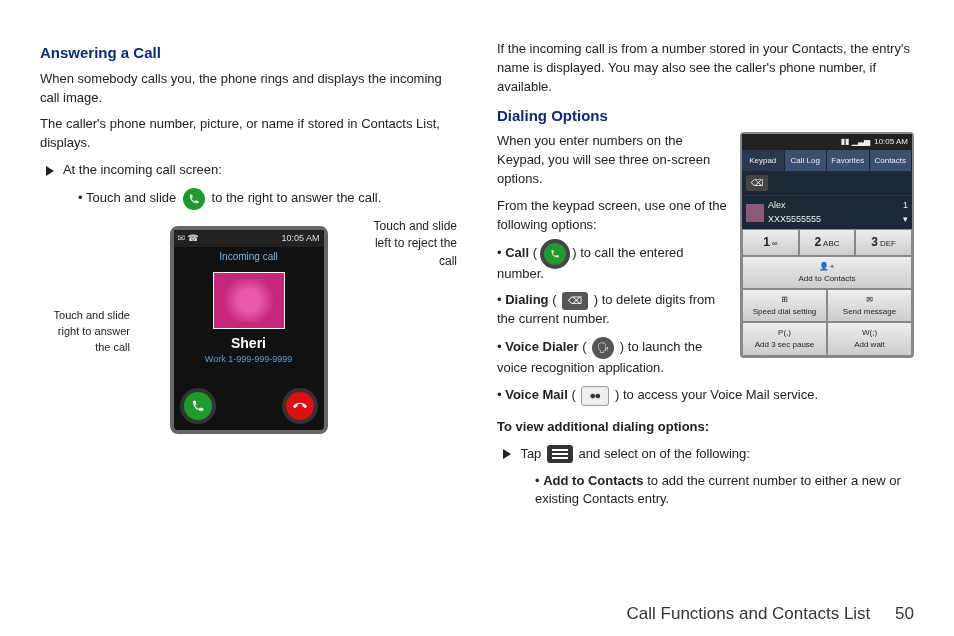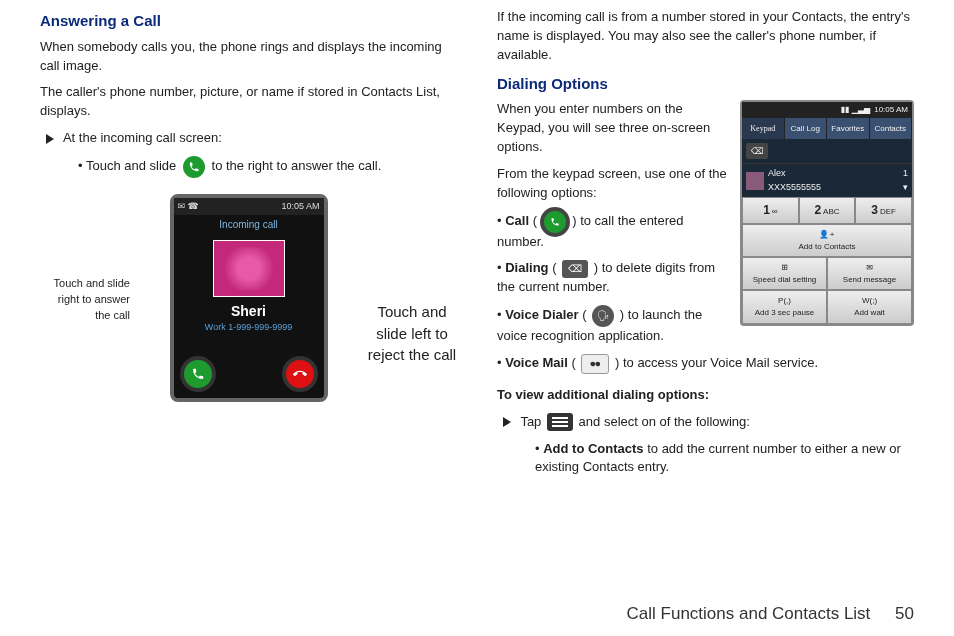--- a/index.html
+++ b/index.html
@@ -7,21 +7,21 @@
     font-family: Arial, Helvetica, sans-serif;
     background: #fff;
     color: #222;
     width: 954px;
     height: 636px;
     overflow: hidden;
     position: relative;
   }
   .page {
     display: flex;
-    padding: 4px 40px 10px 40px;
+    padding: 36px 40px 10px 40px;
     gap: 40px;
   }
   .col {
     width: 420px;
     font-size: 13px;
     line-height: 1.45;
   }
   h3.section {
     color: #0b2a7a;
     font-size: 15px;
@@ -65,31 +65,31 @@
   .phone1 .img::after{content:"";position:absolute;inset:6px;background:radial-gradient(circle,#e85aa8 30%,#c3287a 70%);}
   .phone1 .name { font-size:14px; color:#fff; font-weight:bold;}
   .phone1 .num { color:#5ca0d9; font-size:9px; margin-bottom:20px;}
   .phone1 .btns { display:flex; justify-content:space-between; padding:6px 10px 10px;}
   .phone1 .cbtn { width:28px;height:28px;border-radius:50%;display:flex;align-items:center;justify-content:center;font-size:14px;}
   .phone1 .cbtn.g{background:#1e9b2e;box-shadow:0 0 0 4px #333;}
   .phone1 .cbtn.r{background:#d11;box-shadow:0 0 0 4px #333;}
 
   .callouts { display:flex; align-items:flex-start; gap:6px; }
   .callout-l { width:90px; text-align:right; font-size:11px; margin-top:90px;}
-  .callout-r { width:90px; text-align:center; font-size:15px; margin-top:115px;}
+  .callout-r { width:90px; text-align:right; font-size:12px; }
 
   
   .phone2 {
     width:170px; background:#111; border:2px solid #888; border-radius:4px;
     color:#eee; font-size:9px; float:right; margin-left:10px; margin-bottom:4px;
   }
   .phone2 .status { display:flex; justify-content:flex-end; gap:4px; padding:2px 4px; background:#222; font-size:8px;}
   .phone2 .tabs { display:flex; background:#3a5070;}
   .phone2 .tab { flex:1; text-align:center; padding:5px 0; font-size:8px; border-right:1px solid #222;}
-  .phone2 .tab.active{background:#2a3850;font-family:Liberation Serif, serif;}
+  .phone2 .tab.active{background:#2a3850;}
   .phone2 .numrow{display:flex;align-items:center;background:#1a2838;padding:4px;}
   .phone2 .numrow .n{flex:1;text-align:center;font-size:18px;color:#fff;}
   .phone2 .numrow .del{width:22px;height:16px;background:#444;border-radius:2px;display:flex;align-items:center;justify-content:center;font-size:9px;}
   .phone2 .contact{display:flex;align-items:center;background:#1a2838;padding:3px 4px;gap:4px;border-top:1px solid #333;}
   .phone2 .contact .av{width:18px;height:18px;background:#8a5a7a;}
   .phone2 .contact .nm{font-size:9px;flex:1;}
   .phone2 .keys{display:grid;grid-template-columns:repeat(3,1fr);}
   .phone2 .key{background:linear-gradient(#eee,#ccc);color:#222;border:1px solid #888;padding:4px 2px;font-size:8px;text-align:center;}
   .phone2 .key b{font-size:12px;display:inline-block;margin-right:2px;}
   .phone2 .actions{display:grid;grid-template-columns:repeat(2,1fr);}

